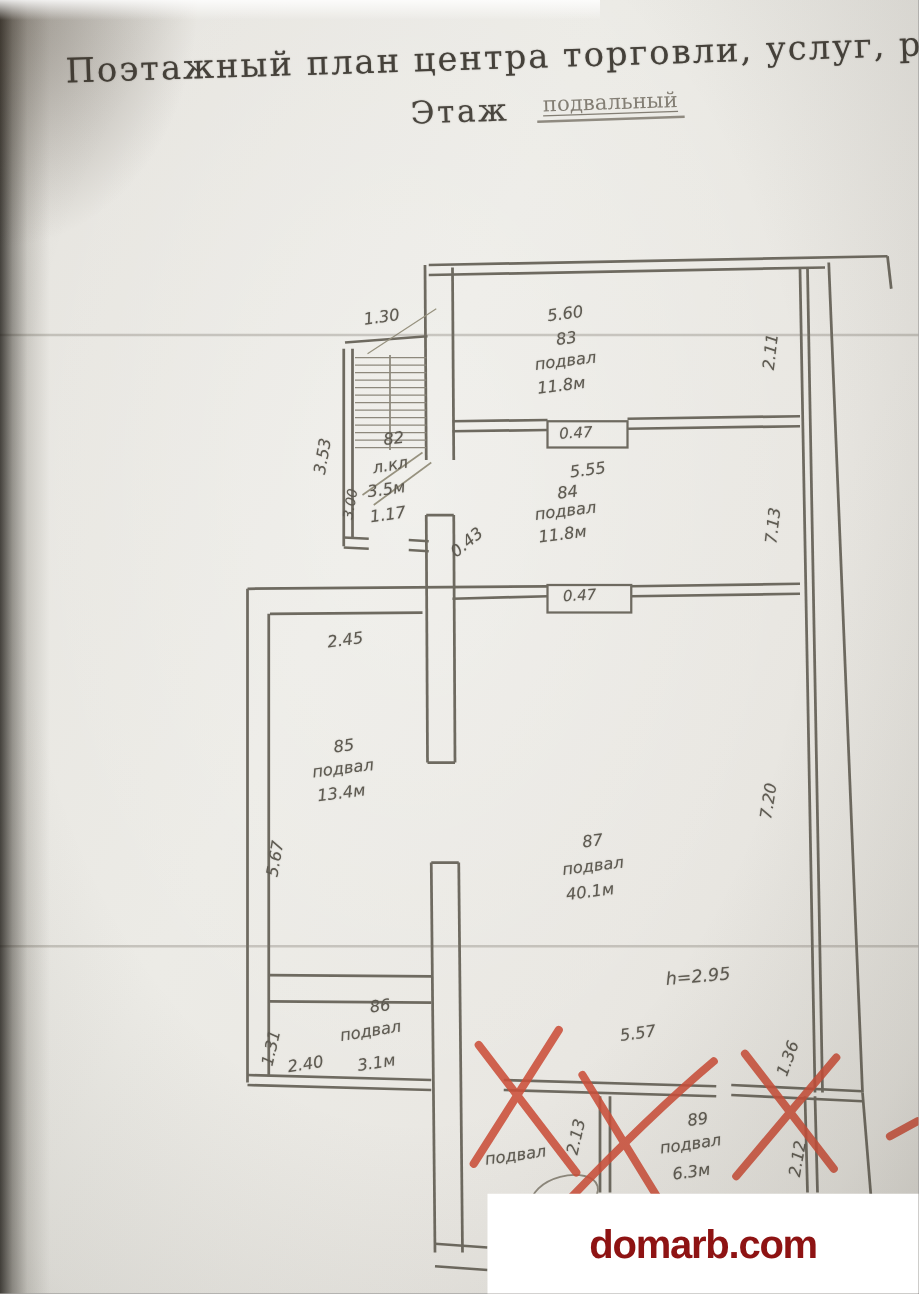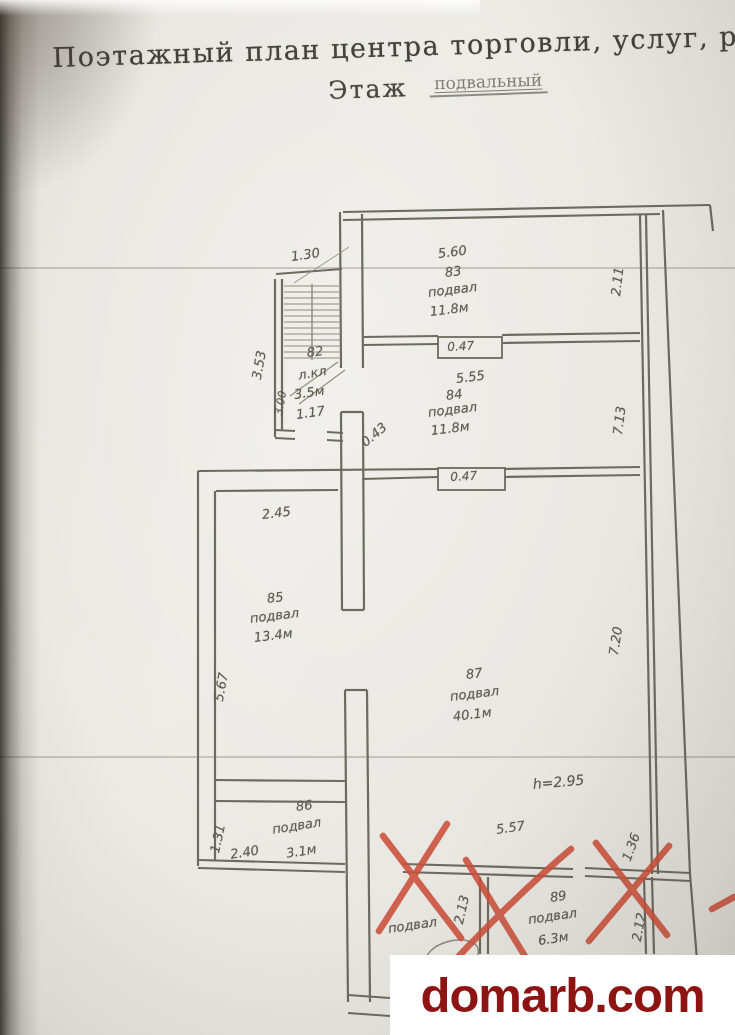--- a/index.html
+++ b/index.html
@@ -39,21 +39,21 @@
     transform-origin:left top;text-shadow:0 0 1px rgba(94,90,81,0.45);
   }
   .lbl.small{font-size:11px;}
   .lbl.mid{font-size:12px;}
   .watermark{
     position:absolute;left:390px;top:955px;width:345px;height:80px;
     background:#ffffff;display:flex;align-items:center;justify-content:center;
   }
   .watermark span{
     font-family:"Liberation Sans", sans-serif;font-weight:bold;
-    font-size:49px;color:#8e1313;letter-spacing:-1px;
+    font-size:32px;color:#8e1313;letter-spacing:-1px;
   }
 </style>
 </head>
 <body>
 
 <div class="photo">
 
   <div class="title">Поэтажный план центра торговли, услуг, ра</div>
   <div class="floor-line">
     <span class="floor-label">Этаж</span><span class="floor-value">подвальный</span>

